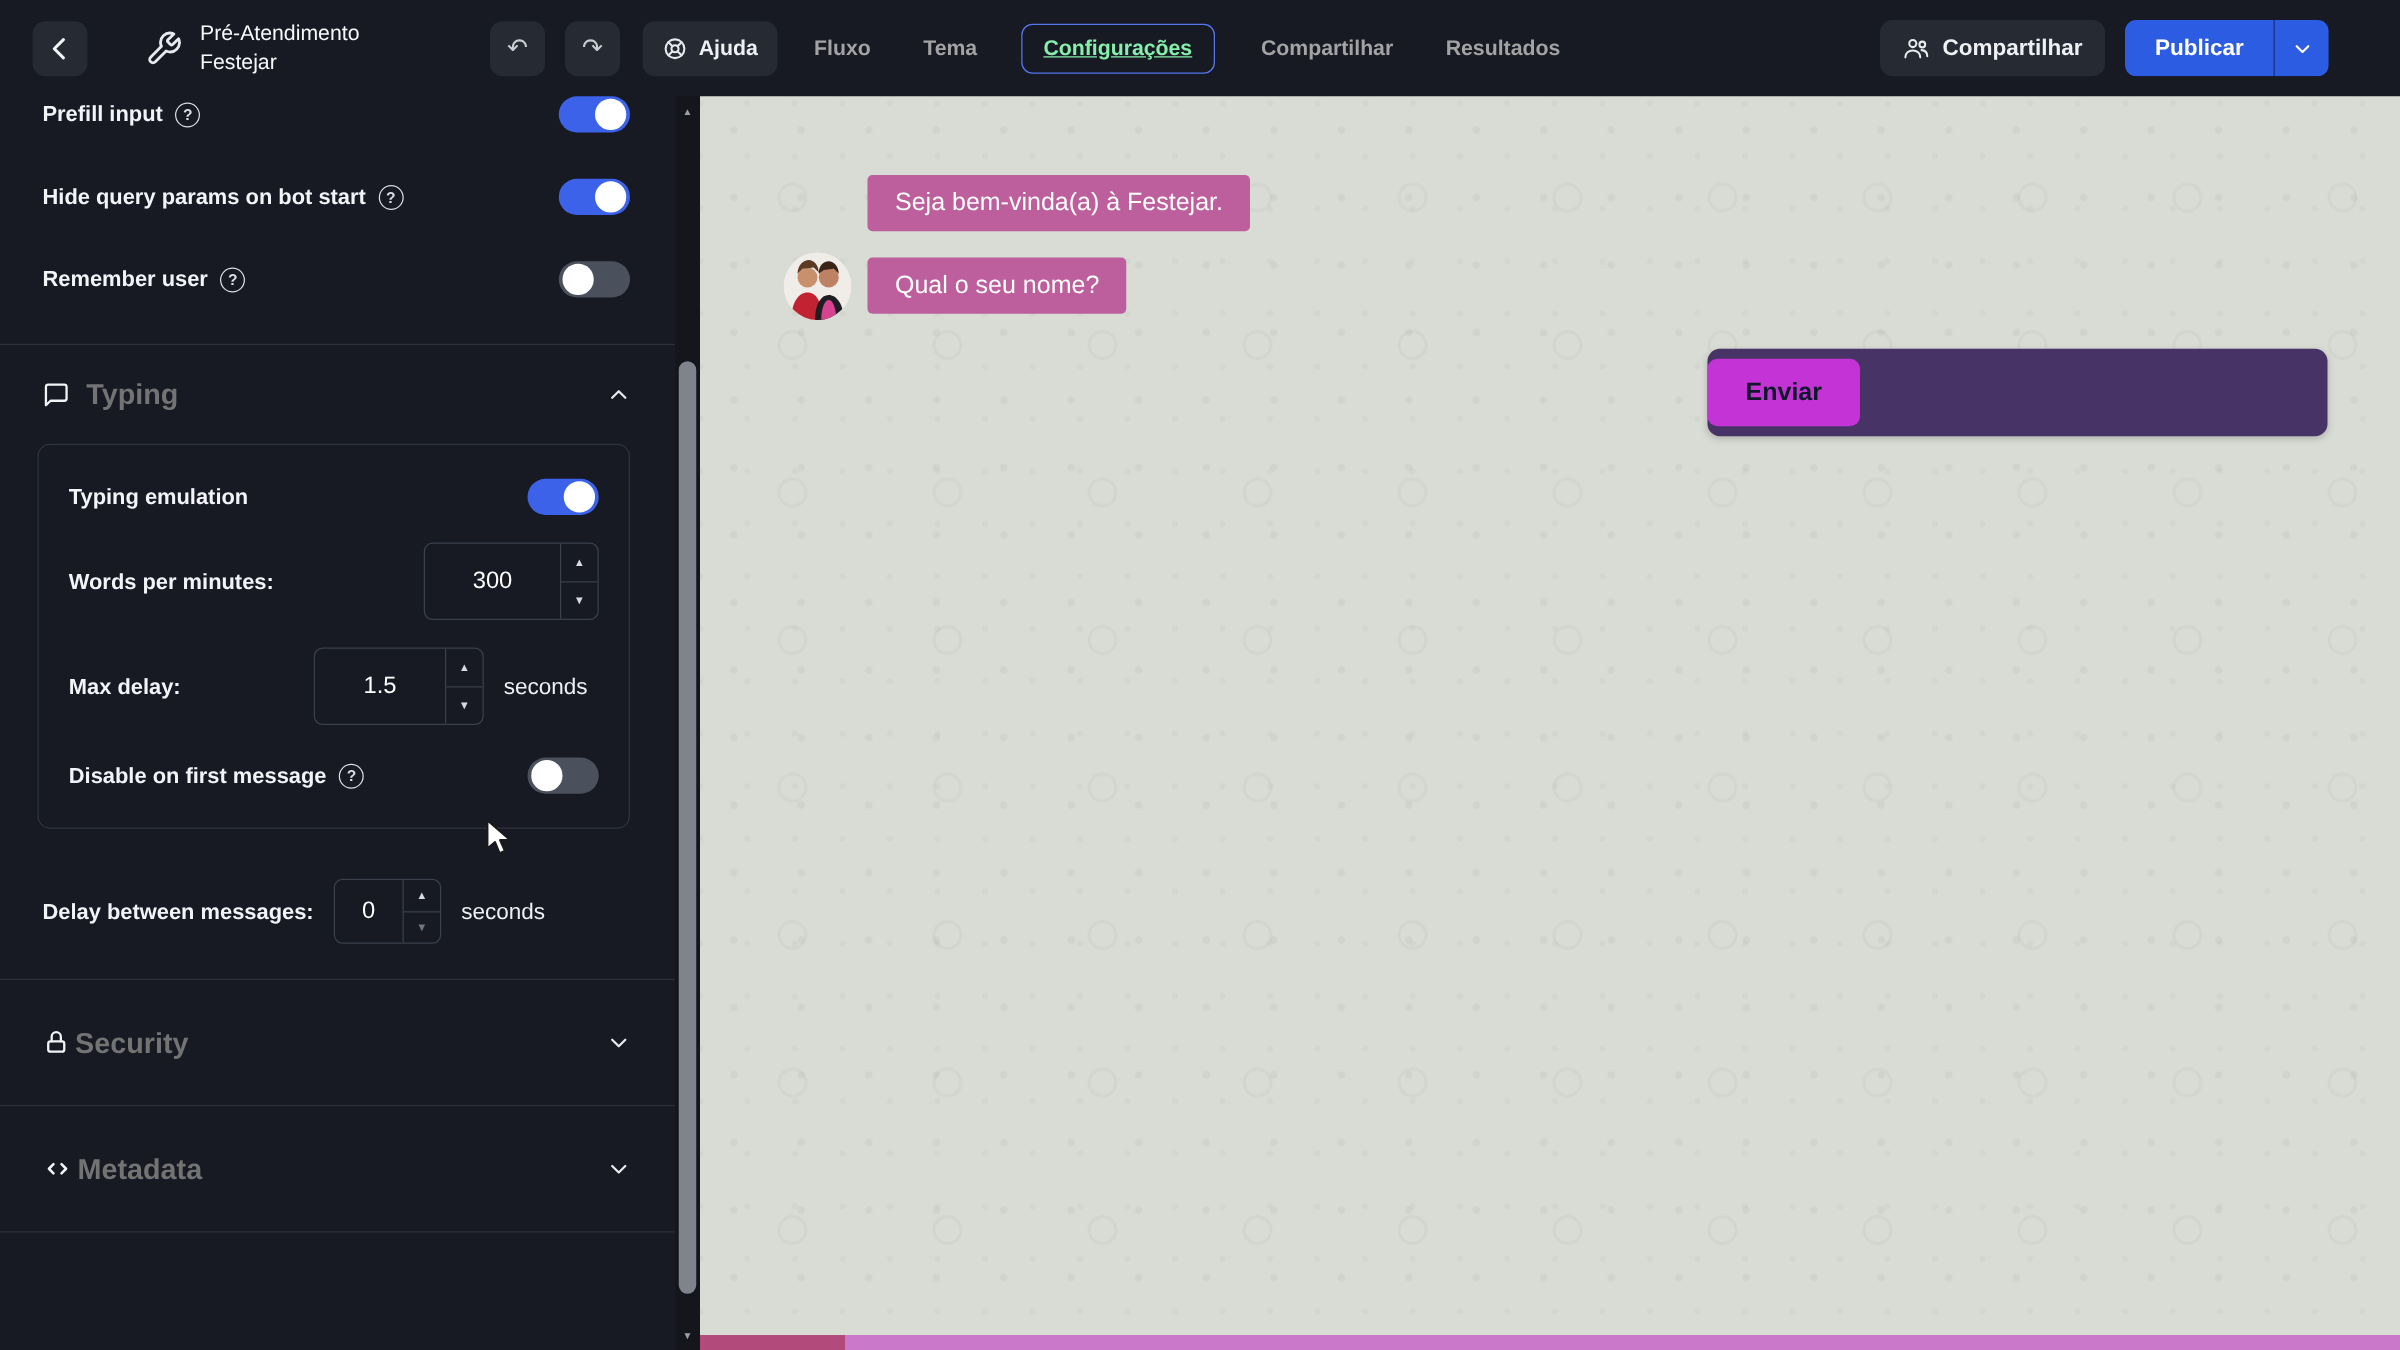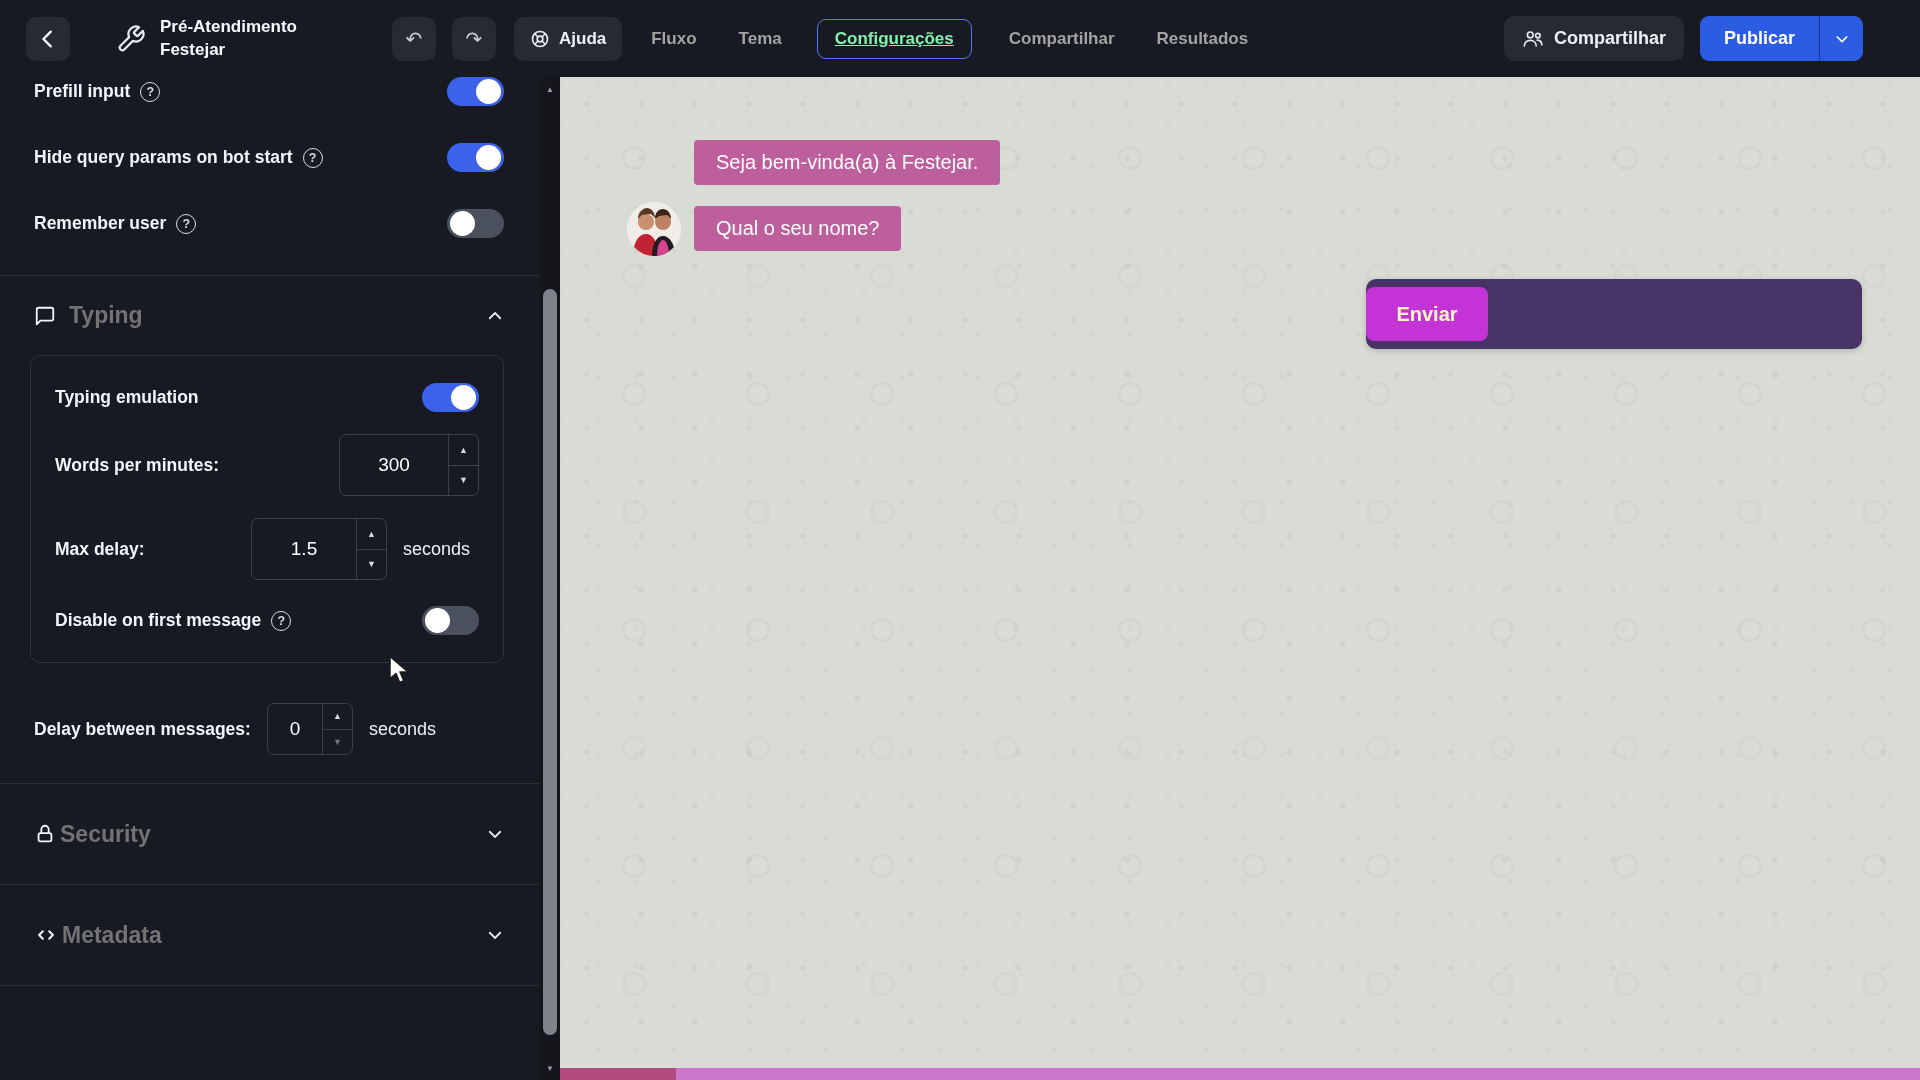--- a/index.html
+++ b/index.html
@@ -13,21 +13,21 @@
 
   
   .topbar { position:absolute; top:0; left:0; right:0; height:77px; display:flex; align-items:center; background:#171923; }
   .icon-btn {
     width:44px; height:44px; border-radius:10px; background:#262a33; border:none;
     display:flex; align-items:center; justify-content:center; color:#c8ccd3; cursor:pointer;
     font-size:20px; font-family:inherit;
   }
   .back-btn { margin-left:26px; }
   .wrench-wrap { margin-left:46px; }
-  .bot-title { margin-left:14px; width:178px; font-size:17px; font-weight:700; line-height:1.35; color:#f7f9fb; }
+  .bot-title { margin-left:14px; width:178px; font-size:17px; font-weight:400; line-height:1.35; color:#f7f9fb; }
   .undo-btn { margin-left:54px; }
   .redo-btn { margin-left:16px; }
   .help-btn {
     margin-left:18px; height:44px; padding:0 16px; border-radius:10px; background:#262a33;
     display:flex; gap:9px; align-items:center; font-size:17px; font-weight:700; color:#eef0f4;
     border:none; cursor:pointer; font-family:inherit;
   }
   .tab {
     margin-left:16px; padding:9px 12px; font-size:17px; font-weight:700; color:#a3a3a3;
     background:transparent; border:1px solid transparent; border-radius:9px; cursor:pointer; font-family:inherit;
@@ -114,21 +114,21 @@
   .b2 { left:134px; top:129px; }
   .avatar { position:absolute; left:67px; top:125px; width:54px; height:54px; border-radius:50%; overflow:hidden; background:#f0ede9; }
   .inputbar {
     position:absolute; left:806px; top:202px; width:496px; height:70px; background:#473366;
     border-radius:10px; display:flex; align-items:center; box-shadow:0 2px 6px rgba(0,0,0,.18);
   }
   .chat-input { flex:1; min-width:0; background:transparent; border:none; outline:none; color:#d6d0e6; font-size:20px; padding-left:28px; font-family:inherit; }
   .chat-input::placeholder { color:#938bac; }
   .send-btn {
     width:122px; height:54px; margin-right:23px; background:#c433d6; border:none; border-radius:8px;
-    color:#fef9c3; font-size:20px; font-weight:700; cursor:pointer; font-family:inherit; flex:0 0 auto;
+    color:#0f172a; font-size:20px; font-weight:700; cursor:pointer; font-family:inherit; flex:0 0 auto;
   }
   .prog { position:absolute; left:0; right:0; bottom:0; height:12px; display:flex; }
   .prog-done { width:116px; background:#b34a7c; }
   .prog-rest { flex:1; background:#ca78ca; }
 
   .cursor { position:absolute; left:388px; top:655px; pointer-events:none; z-index:50; }
 </style>
 </head>
 <body>
 

